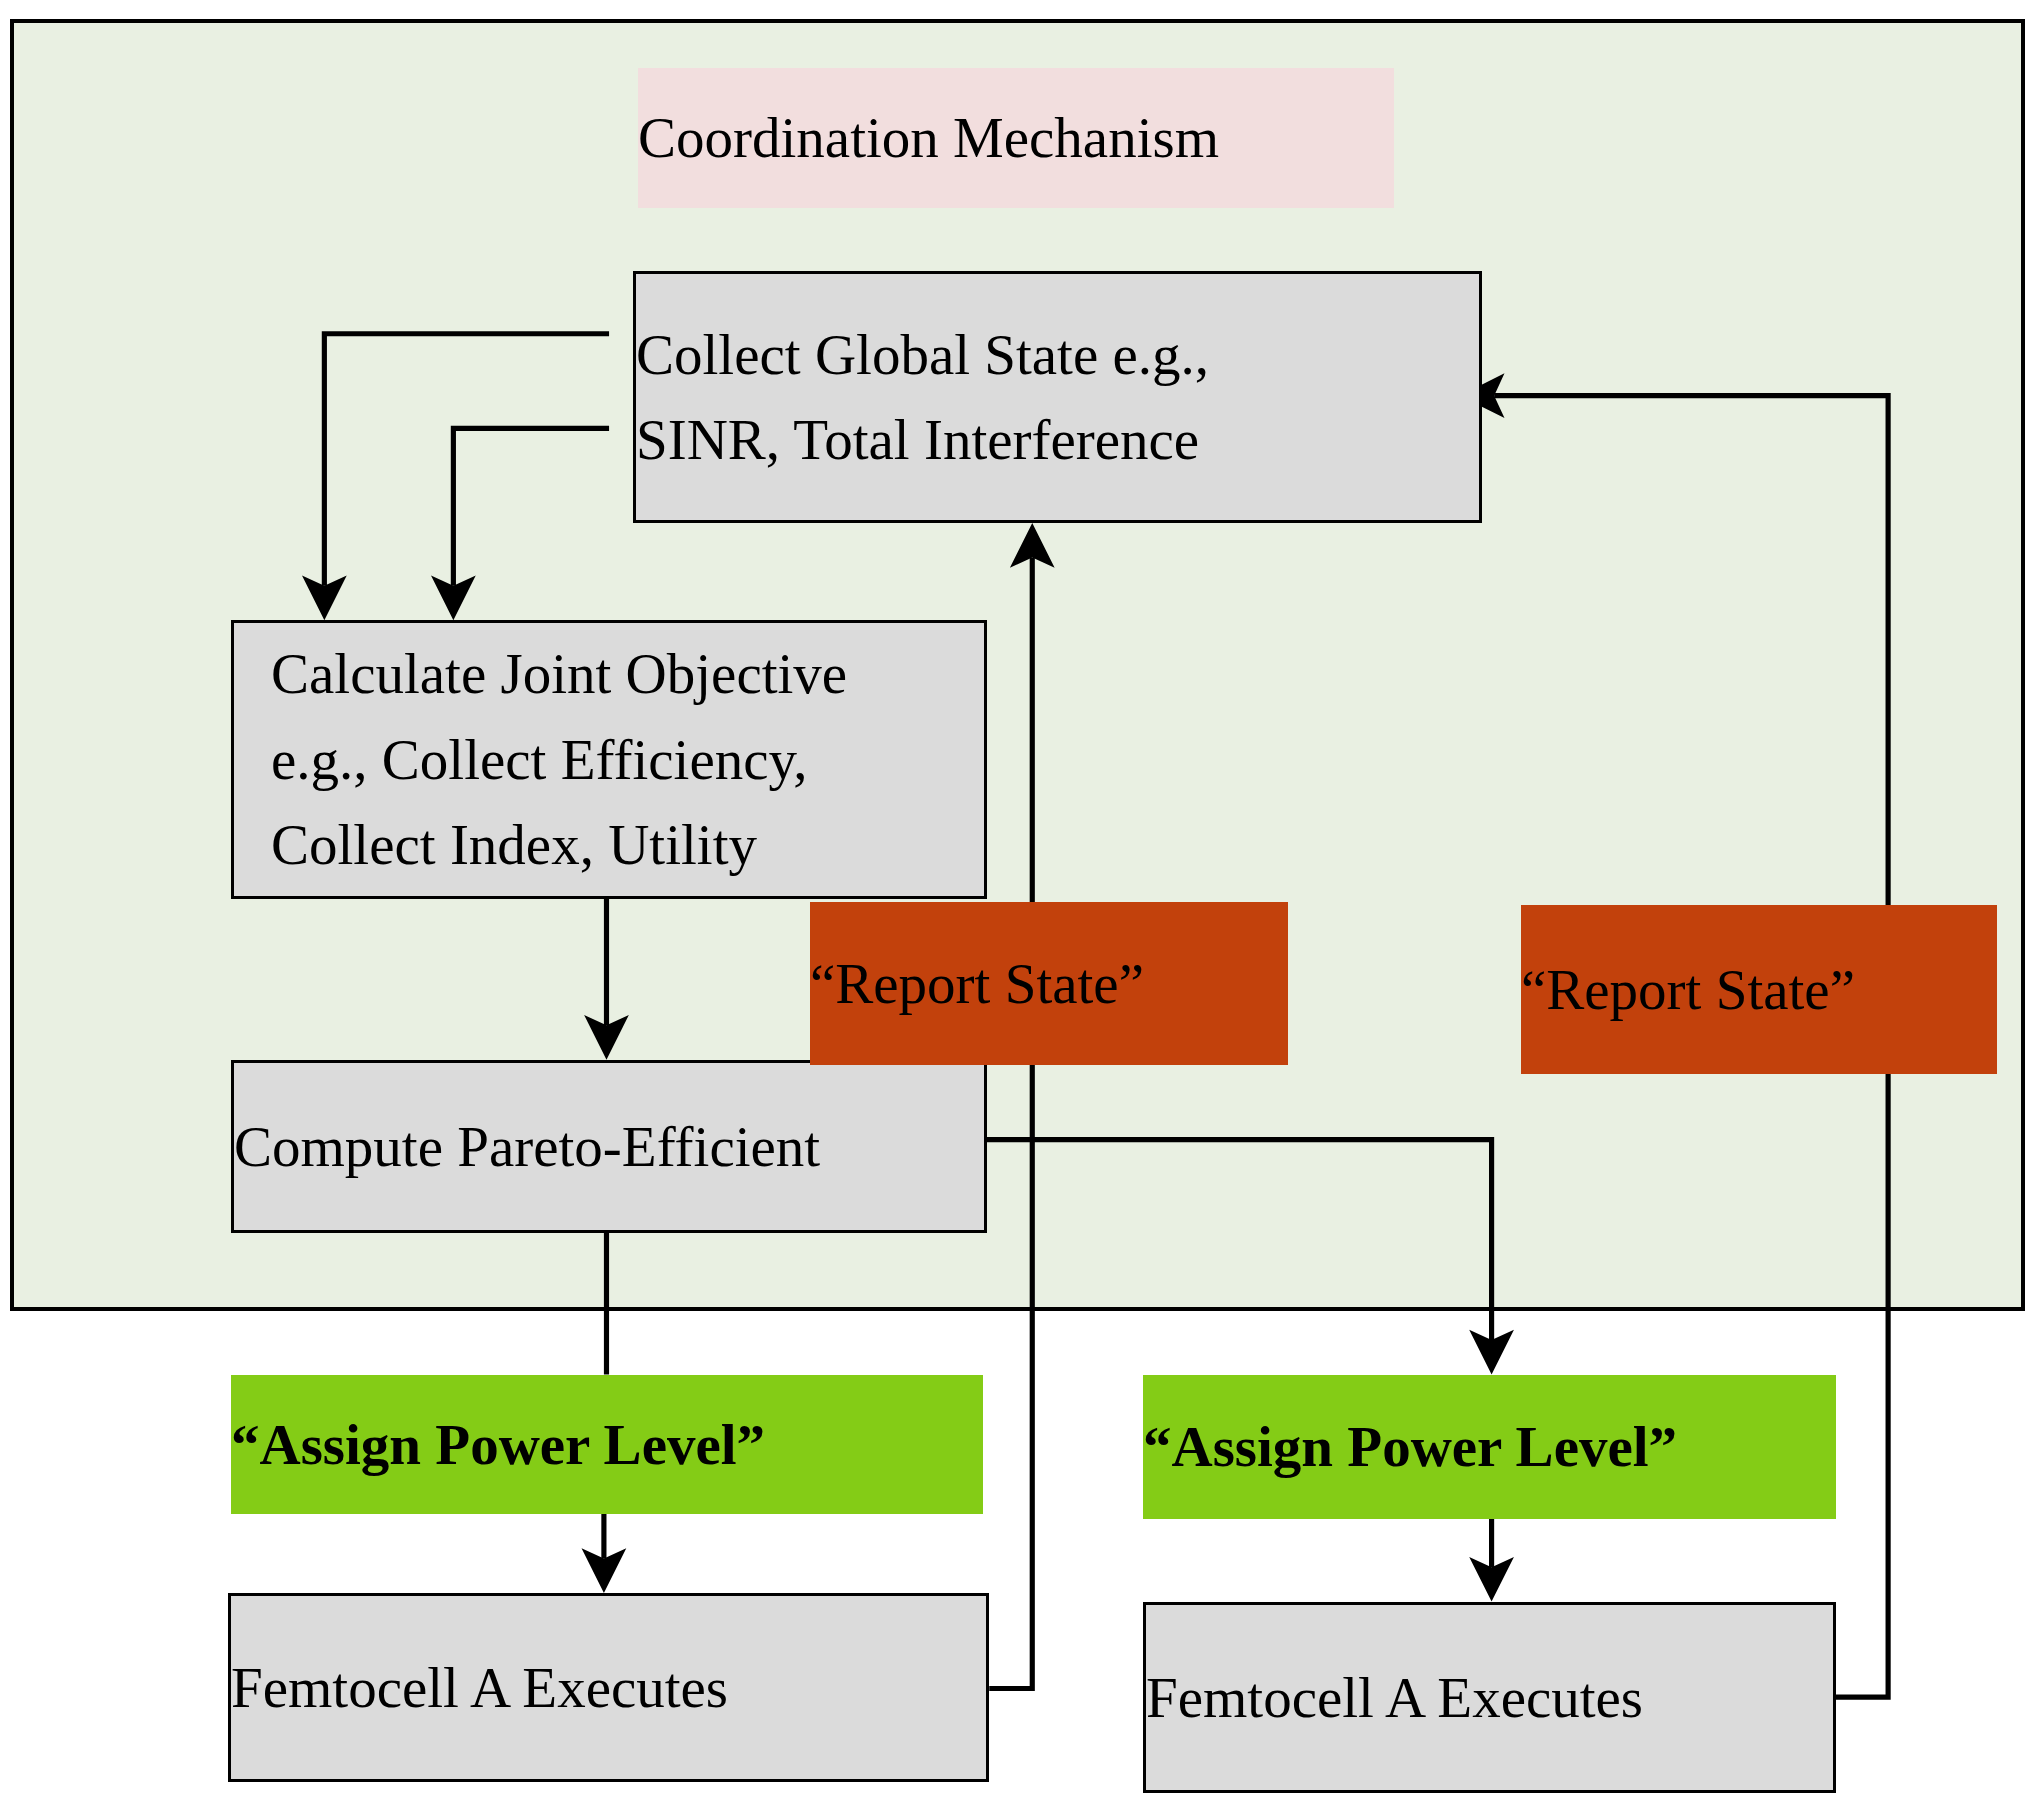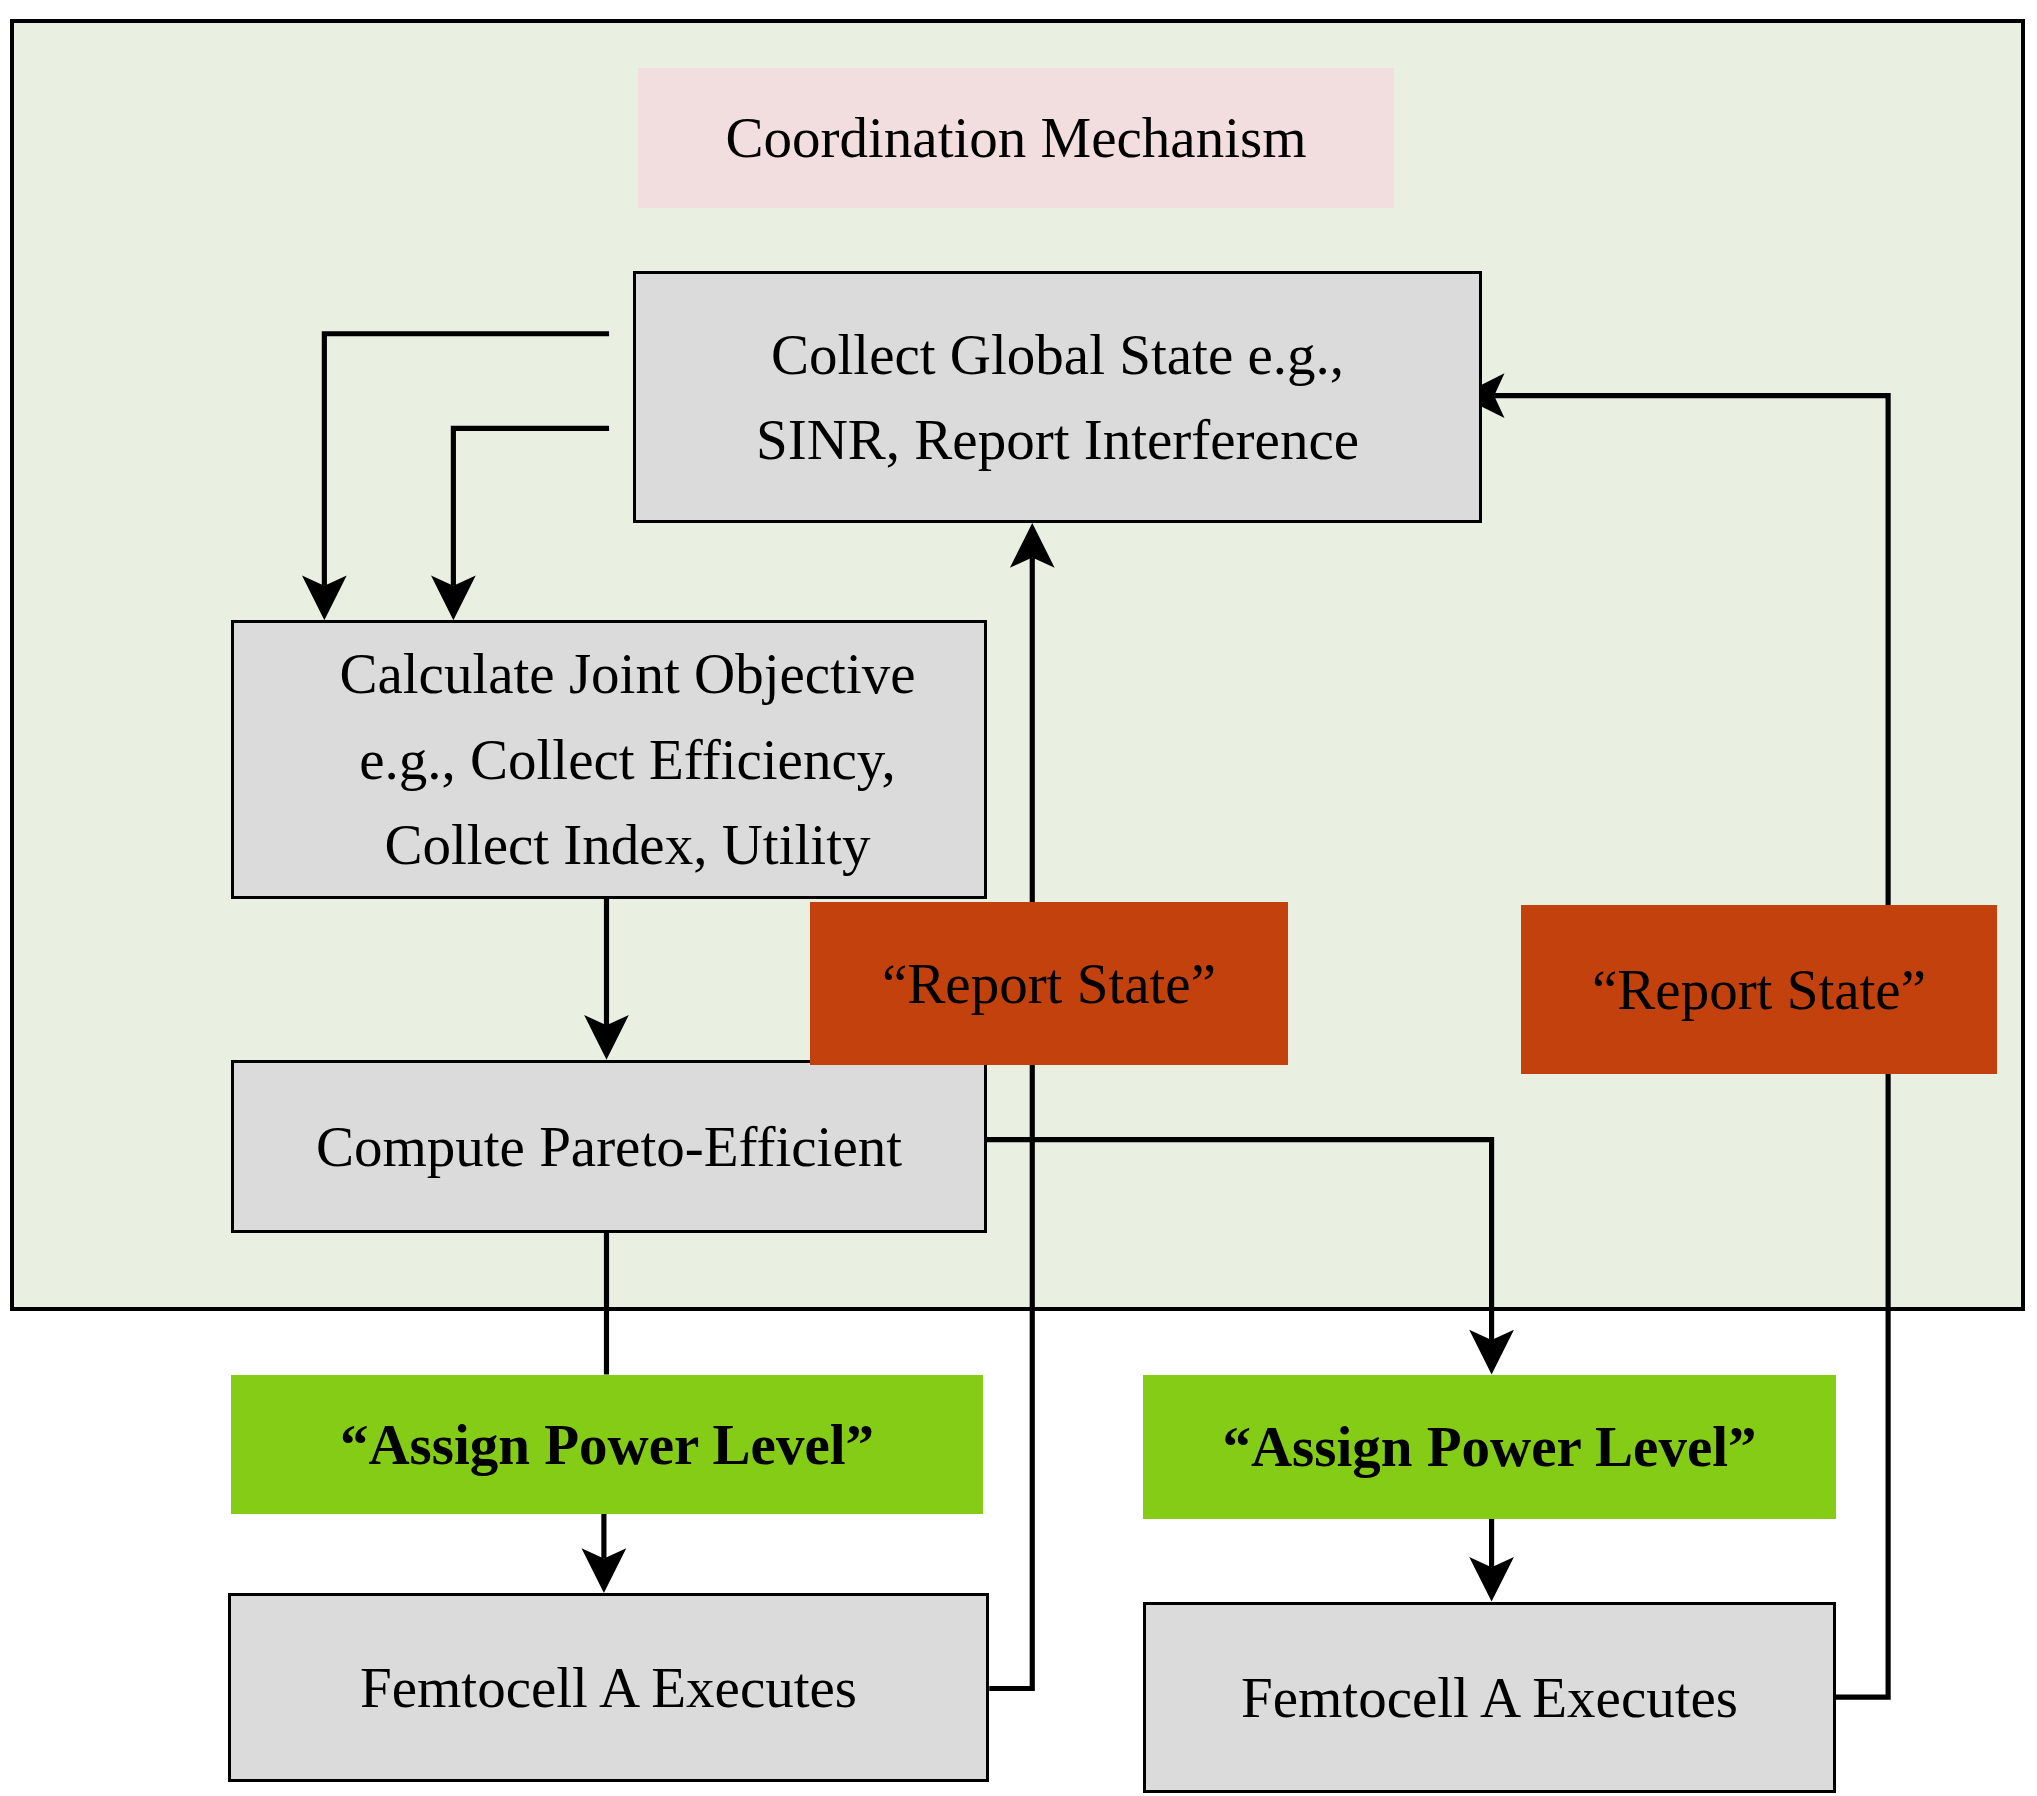--- a/index.html
+++ b/index.html
@@ -25,21 +25,21 @@
     position: absolute;
     left: 0; top: 0;
     width: 2037px; height: 1796px;
     z-index: 2;
     pointer-events: none;
   }
   .box {
     position: absolute;
     display: flex;
     flex-direction: column;
-    align-items: center;
+    align-items: flex-start;
     justify-content: center;
     text-align: center;
     box-sizing: border-box;
     font-size: 57px;
     line-height: 1.5;
     z-index: 3;
   }
   .box.bordered {
     background: #dbdbdb;
     border: 3.4px solid #000000;
@@ -97,21 +97,21 @@
     <polyline class="stroke" points="2134,1973 2195,1973 2195,460 1737,460"></polyline>
     <polygon class="head" points="1697,460 1749,434 1737,460 1749,486"></polygon>
   </svg>
 
   <div class="box plain-pink title-box">
     <span>Coordination Mechanism</span>
   </div>
 
   <div class="box bordered collect-box">
     <span>Collect Global State e.g.,</span>
-    <span>SINR, Report Interference</span>
+    <span>SINR, Total Interference</span>
   </div>
 
   <div class="box bordered calculate-box">
     <span>Calculate Joint Objective</span>
     <span>e.g., Collect Efficiency,</span>
     <span>Collect Index, Utility</span>
   </div>
 
   <div class="box bordered compute-box">
     <span>Compute Pareto-Efficient</span>

